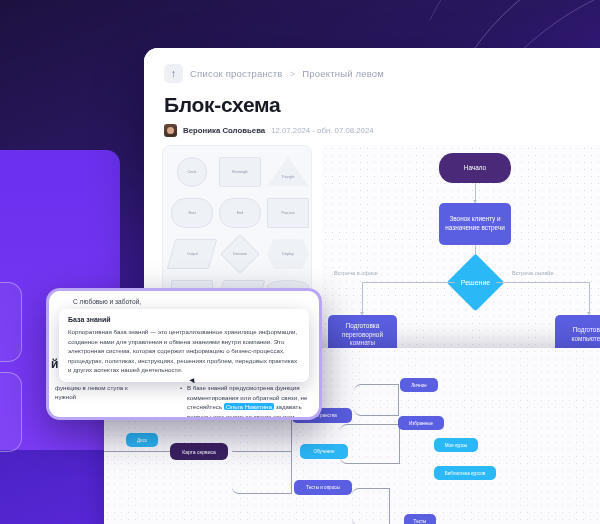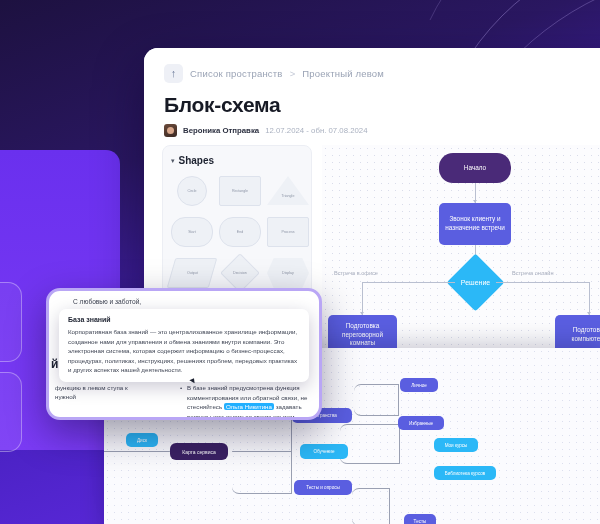--- a/index.html
+++ b/index.html
@@ -208,32 +208,28 @@
     <div class="win-head">
       <div class="breadcrumb">
         <span class="bc-icon">↑</span>
         <span class="bc-text">Список пространств</span>
         <span class="bc-sep">&gt;</span>
         <span class="bc-text">Проектный левом</span>
       </div>
       <div class="page-title">Блок-схема</div>
       <div class="meta-row">
         <span class="avatar"></span>
-        <span class="meta-author">Вероника Отправка</span>
+        <span class="meta-author">Вероника Соловьева</span>
         <span class="meta-date">12.07.2024 - обн. 07.08.2024</span>
       </div>
     </div>
 
     <div class="win-body">
 
       <div class="shapes-panel">
-        <div class="shapes-header">
-          <span class="caret">▾</span>
-          <span class="shapes-title">Shapes</span>
-        </div>
         <div class="shape-grid">
           <div class="shape-cell">
               <div class="shape s-circle">
                 <span>Circle</span>
               </div>
             </div>
           <div class="shape-cell">
               <div class="shape s-rect">
                 <span>Rectangle</span>
               </div>

